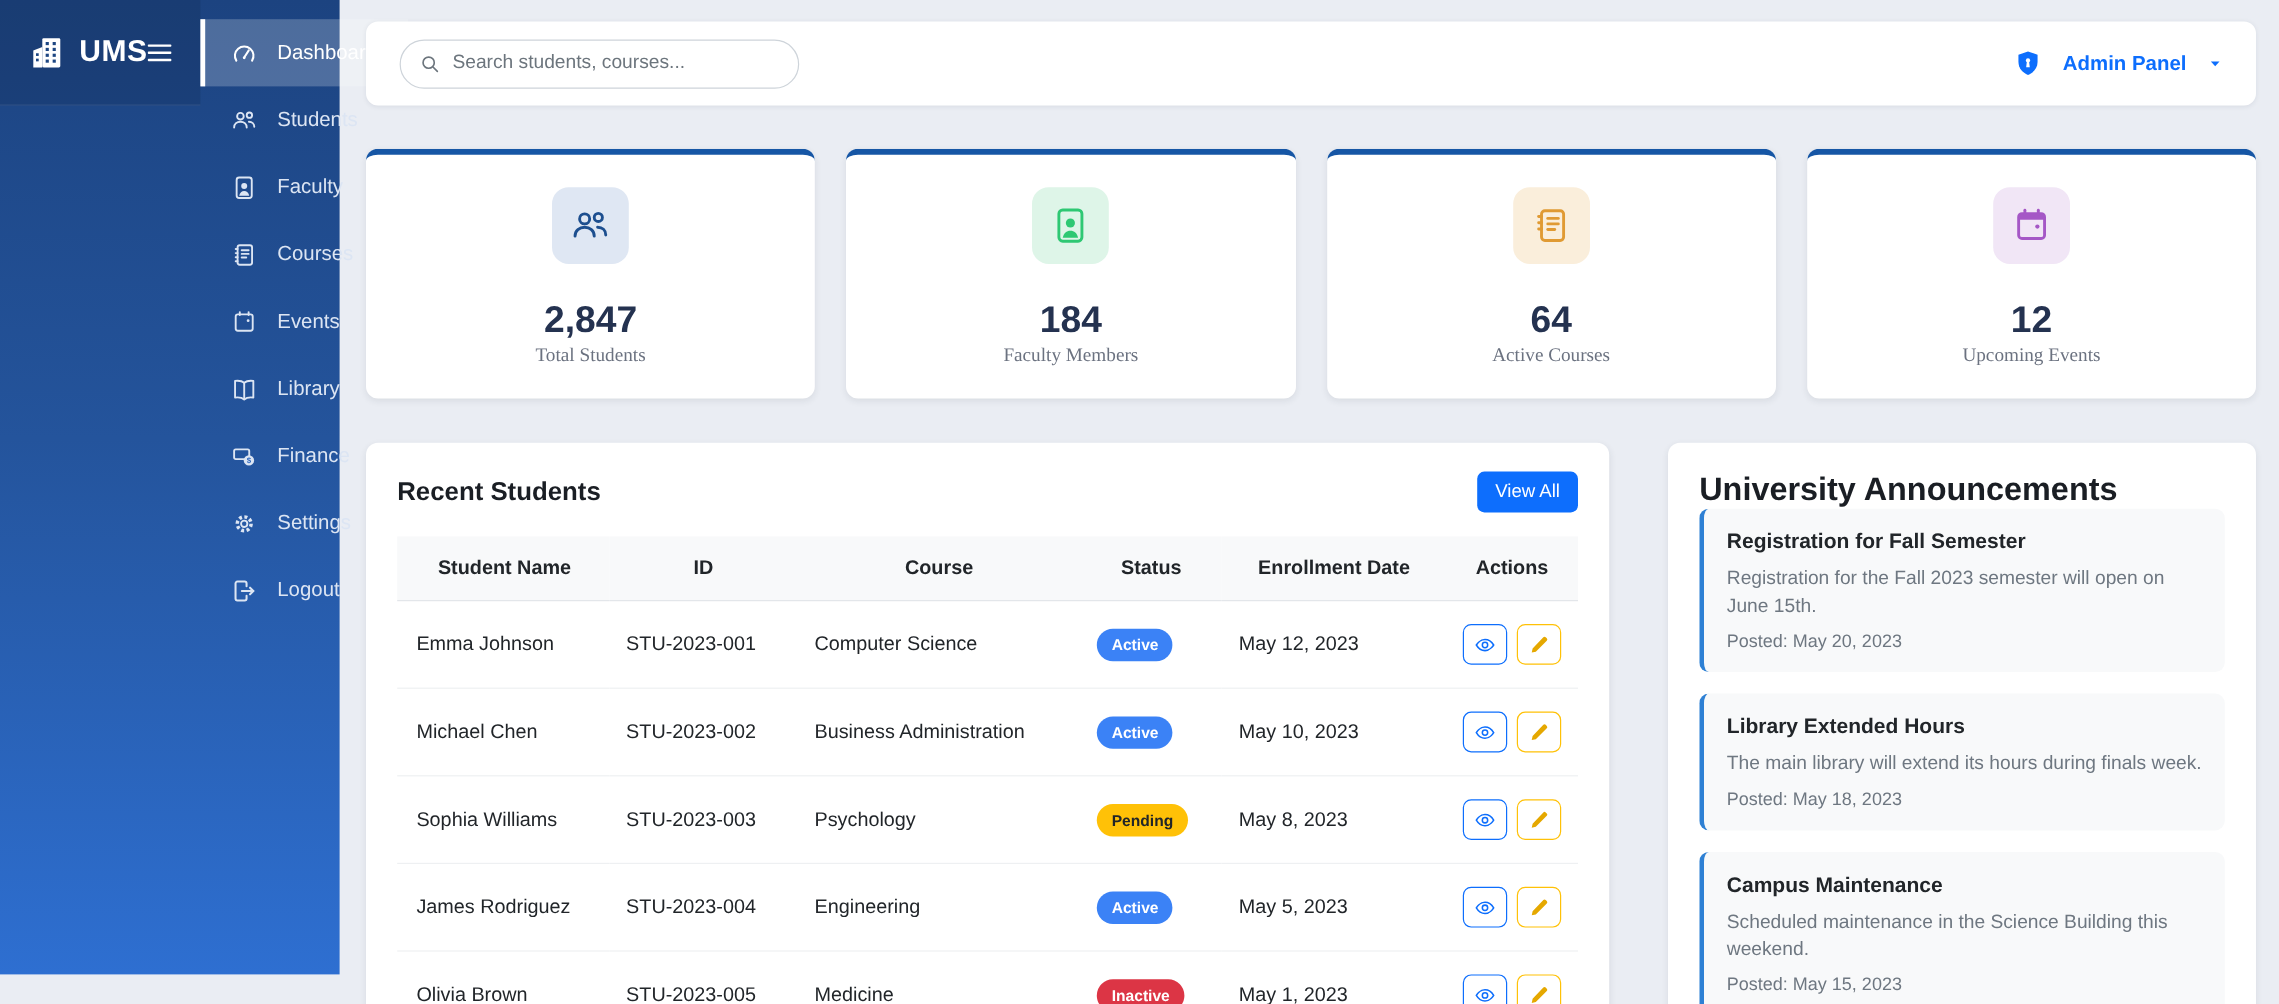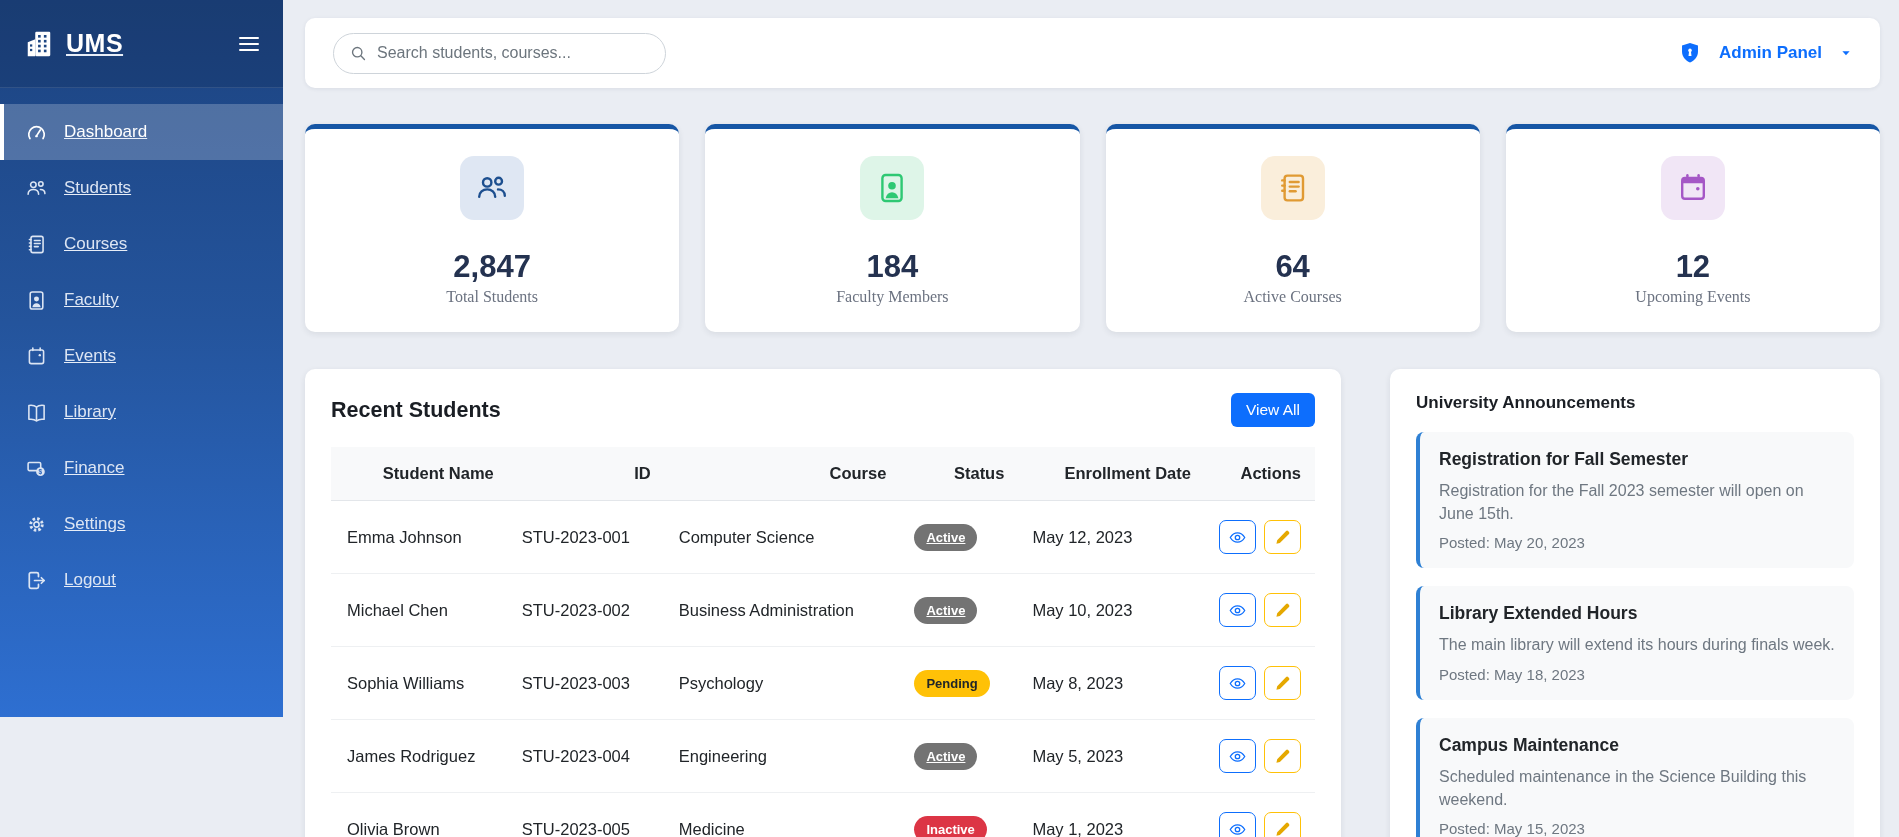--- a/index.html
+++ b/index.html
@@ -4,23 +4,23 @@
 <style>
   * { margin:0; padding:0; box-sizing:border-box; }
   html,body { width:1899px; height:837px; overflow:hidden; }
   body {
     font-family:"Liberation Sans","DejaVu Sans",sans-serif;
     background:#eaedf3; display:flex; color:#212529;
   }
 
   
   .sidebar {
-    width:283px; flex:0 0 283px; height:717px;
+    width:283px; flex:0 0 283px; height:812px;
     background:linear-gradient(180deg,#1c4380 0%,#24549c 45%,#2e6fd1 100%);
-    color:#e8eef8; display:flex; flex-direction:column;text-decoration:underline;
+    color:#e8eef8; display:flex; flex-direction:row;
   }
   .sb-header {
     height:88px; padding:0 24px; display:flex; align-items:center; justify-content:space-between;
     background:rgba(0,0,0,0.10); border-bottom:1px solid rgba(255,255,255,0.10);
   }
   .brand { display:flex; align-items:center; gap:12px; font-size:25px; font-weight:bold; color:#fff; letter-spacing:0.5px; }
   .hamburger { cursor:pointer; display:flex; align-items:center; }
   .nav { padding-top:16px; }
   .nav-item {
     height:56px; display:flex; align-items:center; gap:17px; padding:0 26px;
@@ -70,48 +70,48 @@
   .panel { background:#fff; border-radius:10px; box-shadow:0 2px 6px rgba(30,40,60,0.09); padding:24px 26px; }
   .panel-head { display:flex; align-items:center; justify-content:space-between; margin-bottom:20px; }
   .panel-title { font-size:21.5px; font-weight:bold; color:#1a1e24; }
   .view-all {
     background:#0d6efd; color:#fff; border:none; border-radius:6px; padding:8px 15px;
     font-size:15.5px; font-family:inherit; cursor:pointer;
   }
 
   table { width:100%; border-collapse:collapse; font-size:16.5px; }
   thead th {
-    background:#f8f9fa; text-align:right; font-weight:600; color:#212529;
+    background:#f8f9fa; text-align:center; font-weight:600; color:#212529;
     padding:17px 14px; border-bottom:1px solid #e3e6ea;
   }
   tbody td { padding:19px 14px; border-bottom:1px solid #eef0f2; color:#212529; }
   tbody tr:last-child td { border-bottom:none; }
   th.c-name,td.c-name { width:18%; padding-left:16px; }
   th.c-id,td.c-id { width:16%; }
   th.c-course,td.c-course { width:24%; }
   th.c-status,td.c-status { width:12%; }
   th.c-date,td.c-date { width:19%; }
   th.c-actions,td.c-actions { width:11%; }
 
   .badge { display:inline-block; border-radius:50px; padding:6px 12px; font-size:13px; font-weight:bold; color:#fff; }
-  .badge-active   { background:#737373;text-decoration:underline; }
+  .badge-active   { background:#3b82f6; }
   .badge-pending  { background:#ffc107; color:#212529; }
   .badge-inactive { background:#dc3545; }
 
   .actions-cell { display:flex; gap:8px; }
   .action-btn {
     width:37px; height:34px; background:#fff; border-radius:7px; border:1px solid;
     display:inline-flex; align-items:center; justify-content:center; cursor:pointer;
   }
   .action-btn svg { width:17px; height:17px; }
   .btn-view { border-color:#0d6efd; color:#0d6efd; }
   .btn-edit { border-color:#ffc107; color:#e5a800; }
 
   
-  .ann-title-main { font-size:17px; font-weight:bold; color:#1a1e24; margin-bottom:19px; }
+  .ann-title-main { font-size:27px; font-weight:bold; color:#1a1e24; }
   .ann-card {
     background:#f8f9fa; border-left:4px solid #2e80d4; border-radius:8px;
     padding:17px 19px; margin-bottom:18px;
   }
   .ann-card-title { font-size:17.5px; font-weight:bold; color:#212529; margin-bottom:9px; }
   .ann-card-body { font-size:16px; color:#6e7781; line-height:1.45; }
   .ann-card-posted { font-size:15px; color:#6e7781; margin-top:9px; }
 </style>
 </head>
 <body>
@@ -165,42 +165,42 @@
           <circle cx="5.6" cy="5.2" r="2.1"></circle>
           <path d="M1.6 12.4c0-2.3 1.8-3.7 4-3.7s4 1.4 4 3.7"></path>
           <circle cx="11.3" cy="4.6" r="1.7"></circle>
           <path d="M11 8.7c2 0 3.4 1.3 3.4 3.2"></path>
         </svg>
       </span>
       <span class="nav-label">Students</span>
     </div>
     <div class="nav-item">
       <span class="nav-icon">
+        <svg viewBox="0 0 16 16">
+          <rect x="3.2" y="1.5" width="9.6" height="13" rx="1.6" fill="none" stroke="currentColor" stroke-width="1.2"></rect>
+          <circle cx="8" cy="6.9" r="1.9" fill="currentColor"></circle>
+          <path d="M4.8 13.1c.4-2 1.6-3 3.2-3s2.8 1 3.2 3z" fill="currentColor"></path>
+        </svg>
+      </span>
+      <span class="nav-label">Faculty</span>
+    </div>
+    <div class="nav-item">
+      <span class="nav-icon">
         <svg viewBox="0 0 16 16" fill="none" stroke="currentColor" stroke-width="1.2" stroke-linecap="round">
           <rect x="3.8" y="1.8" width="9.2" height="12.4" rx="1.4"></rect>
           <line x1="6.4" y1="5" x2="10.8" y2="5"></line>
             <line x1="6.4" y1="7.3" x2="10.8" y2="7.3"></line>
             <line x1="6.4" y1="9.6" x2="9.3" y2="9.6"></line>
           <line x1="2.6" y1="4.2" x2="3.8" y2="4.2"></line>
             <line x1="2.6" y1="6.8" x2="3.8" y2="6.8"></line>
             <line x1="2.6" y1="9.4" x2="3.8" y2="9.4"></line>
             <line x1="2.6" y1="12" x2="3.8" y2="12"></line>
         </svg>
       </span>
       <span class="nav-label">Courses</span>
-    </div>
-    <div class="nav-item">
-      <span class="nav-icon">
-        <svg viewBox="0 0 16 16">
-          <rect x="3.2" y="1.5" width="9.6" height="13" rx="1.6" fill="none" stroke="currentColor" stroke-width="1.2"></rect>
-          <circle cx="8" cy="6.9" r="1.9" fill="currentColor"></circle>
-          <path d="M4.8 13.1c.4-2 1.6-3 3.2-3s2.8 1 3.2 3z" fill="currentColor"></path>
-        </svg>
-      </span>
-      <span class="nav-label">Faculty</span>
     </div>
     <div class="nav-item">
       <span class="nav-icon">
         <svg viewBox="0 0 16 16" fill="none" stroke="currentColor" stroke-width="1.2" stroke-linecap="round">
           <rect x="2.6" y="3" width="10.8" height="10.4" rx="1.4"></rect>
           <line x1="5.2" y1="1.6" x2="5.2" y2="3.4"></line>
             <line x1="10.8" y1="1.6" x2="10.8" y2="3.4"></line>
           <circle cx="10.5" cy="7" r="0.9" fill="currentColor" stroke="none"></circle>
         </svg>
       </span>

